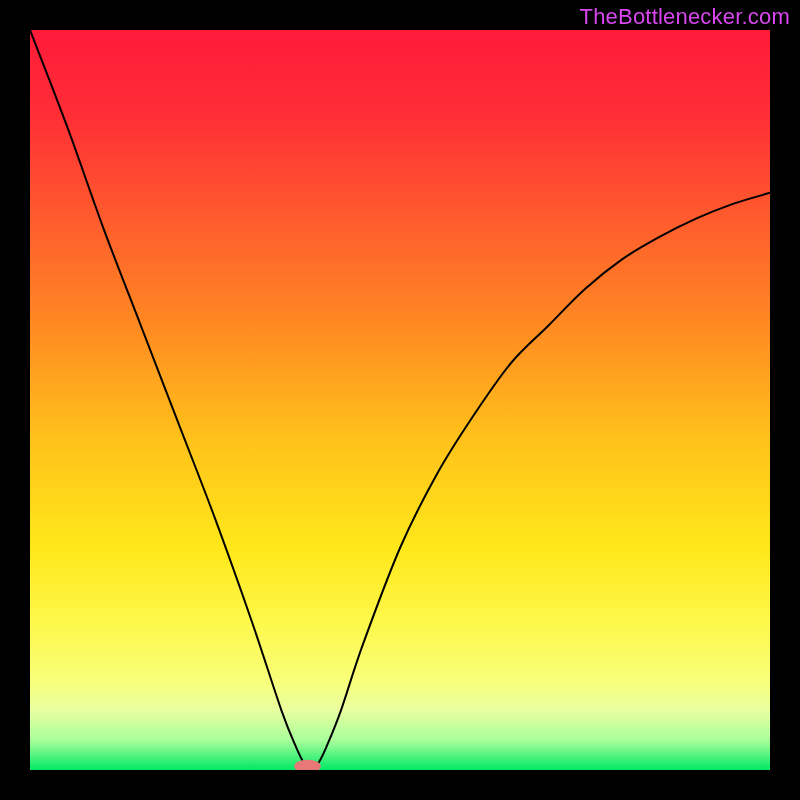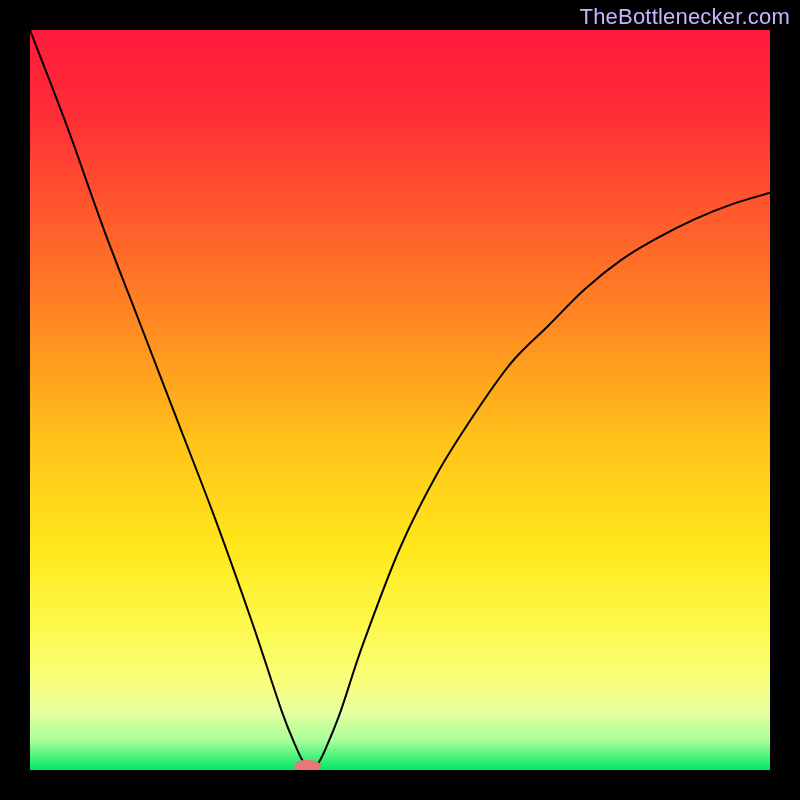--- a/index.html
+++ b/index.html
@@ -16,21 +16,21 @@
     left: 0;
     top: 0;
     width: 800px;
     height: 800px;
     background: #000;
   }
   .watermark {
     position: absolute;
     top: 4px;
     right: 10px;
-    color: #c4b5fd;
+    color: #d946ef;
     font-size: 22px;
     letter-spacing: 0.2px;
     font-weight: 400;
     font-family: Arial, Helvetica, sans-serif;
   }
   .plot {
     position: absolute;
     left: 30px;
     top: 30px;
     width: 740px;

